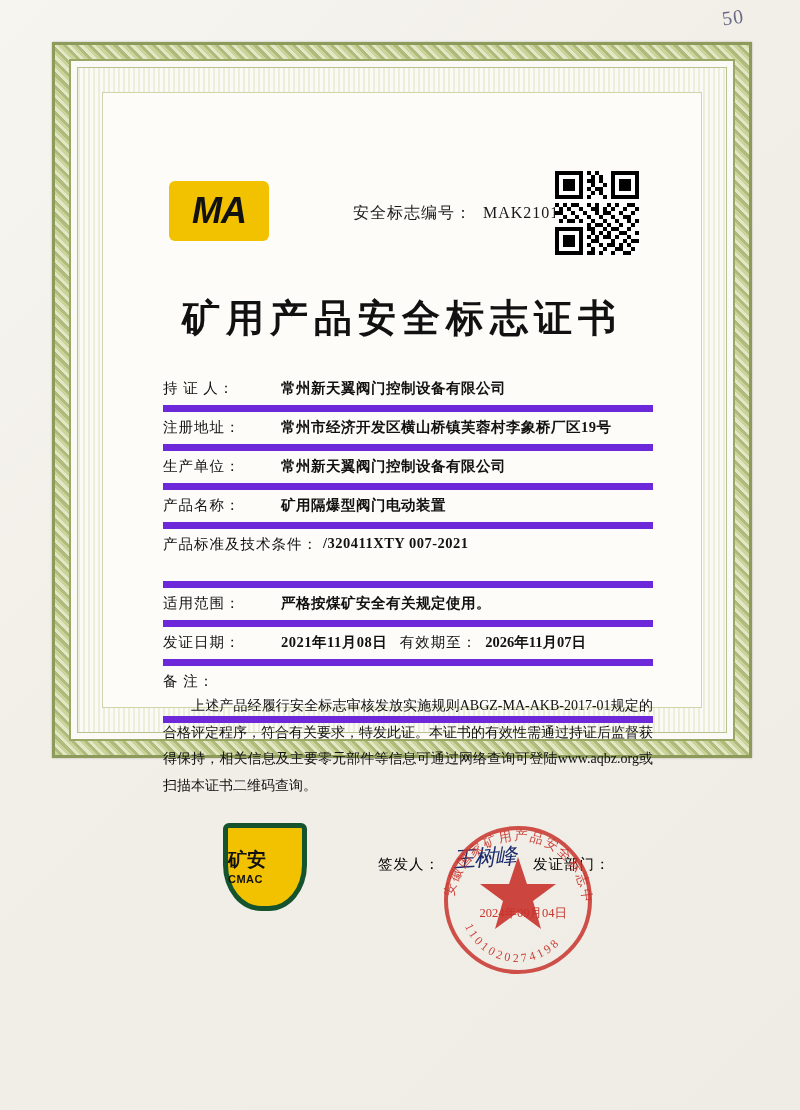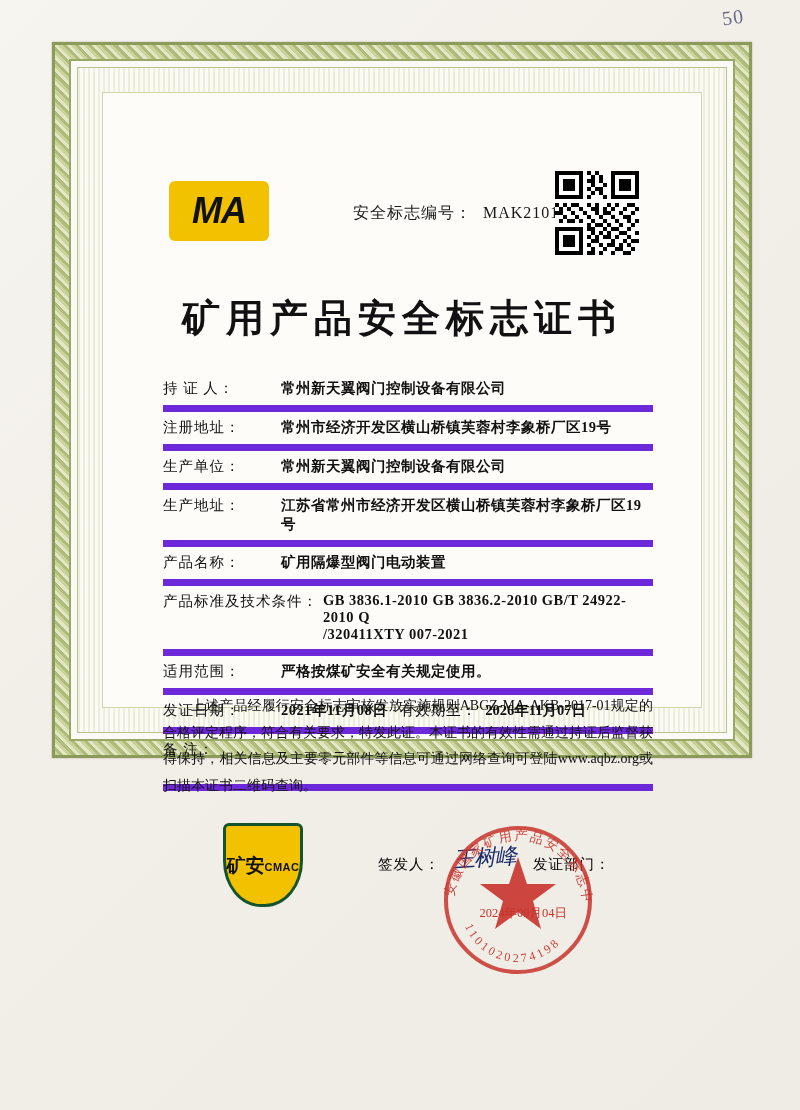--- a/index.html
+++ b/index.html
@@ -134,23 +134,23 @@
   .sign-area{
     position:absolute;left:60px;right:48px;top:720px;height:160px;
   }
   .cmac{
     position:absolute;left:60px;top:10px;
     width:74px;height:78px;
   }
   .cmac .shield{
     width:74px;height:78px;
     background:#f2c200;
-    border:3px solid #14532d;
+    border:5px solid #14532d;
     border-radius:6px 6px 38px 38px/6px 6px 46px 46px;
-    display:flex;flex-direction:row;align-items:center;justify-content:center;
+    display:flex;flex-direction:column;justify-content:center;
   }
   .cmac .glyph{
     font-family:"Liberation Sans",sans-serif;
     font-size:19px;font-weight:bold;color:#111;line-height:1;
   }
   .cmac .cmac-text{
     font-family:"Liberation Sans",sans-serif;
     font-size:11px;font-weight:bold;color:#111;margin-top:4px;letter-spacing:.5px;
   }
   .signer-label{
@@ -325,35 +325,30 @@
                 <div class="row">
                   <div class="k">注册地址：</div>
                   <div class="v">常州市经济开发区横山桥镇芙蓉村李象桥厂区19号</div>
                 </div>
 
                 <div class="row">
                   <div class="k">生产单位：</div>
                   <div class="v">常州新天翼阀门控制设备有限公司</div>
                 </div>
 
-                <div class="row">
-                  <div class="k">生产地址：</div>
-                  <div class="v">江苏省常州市经济开发区横山桥镇芙蓉村李象桥厂区19号</div>
-                </div>
 
                 <div class="row">
                   <div class="k">产品名称：</div>
                   <div class="v">矿用隔爆型阀门电动装置</div>
                 </div>
 
 
                 <div class="row tall">
                   <div class="k wide">产品标准及技术条件：</div>
                   <div class="v mono">
-                    <span class="ln2">GB 3836.1-2010 GB 3836.2-2010 GB/T 24922-2010 Q</span>
                     <span class="ln2">/320411XTY 007-2021</span>
                   </div>
                 </div>
 
                 <div class="row">
                   <div class="k">适用范围：</div>
                   <div class="v">严格按煤矿安全有关规定使用。</div>
                 </div>
 
                 <div class="row two">

